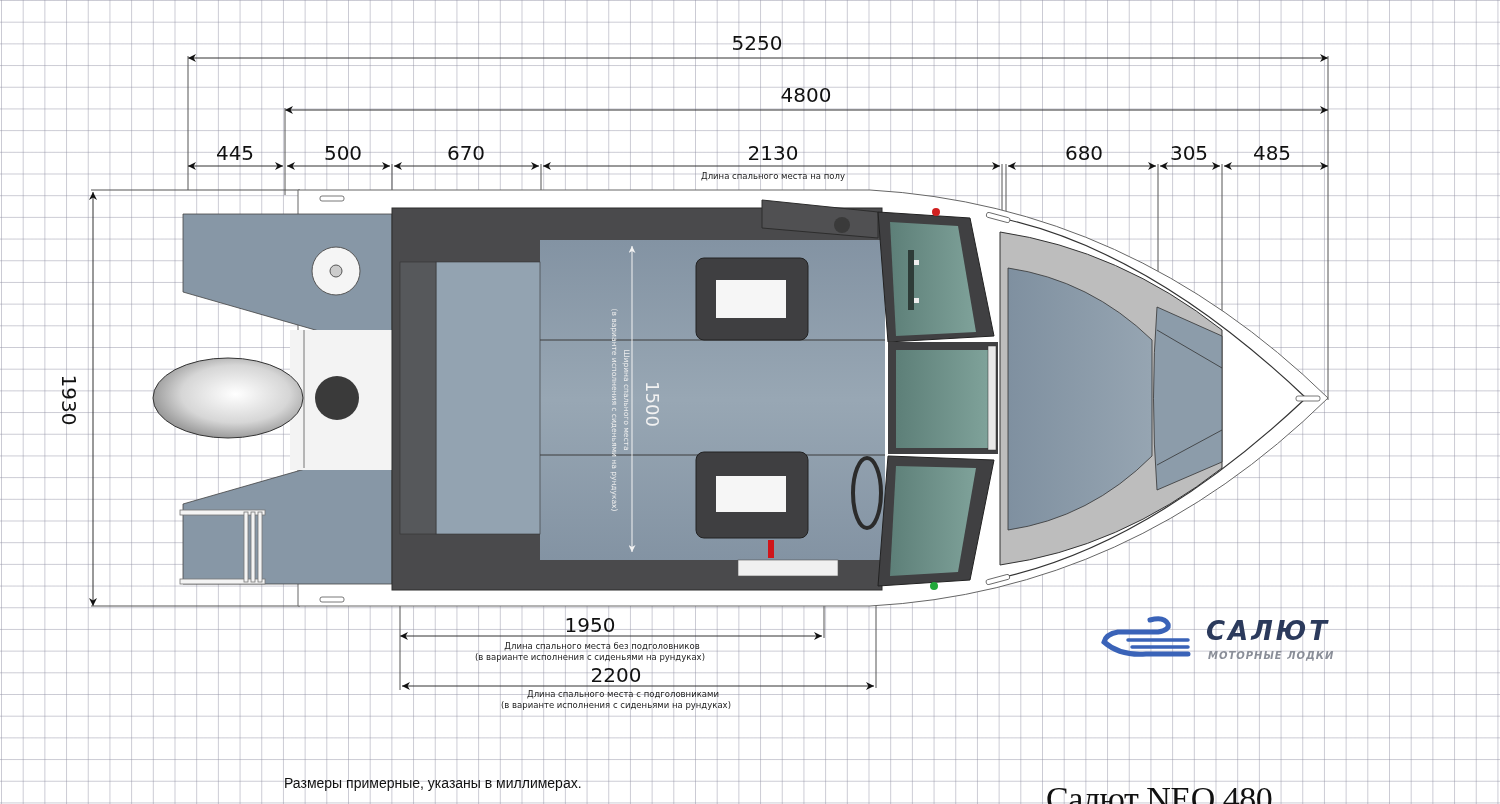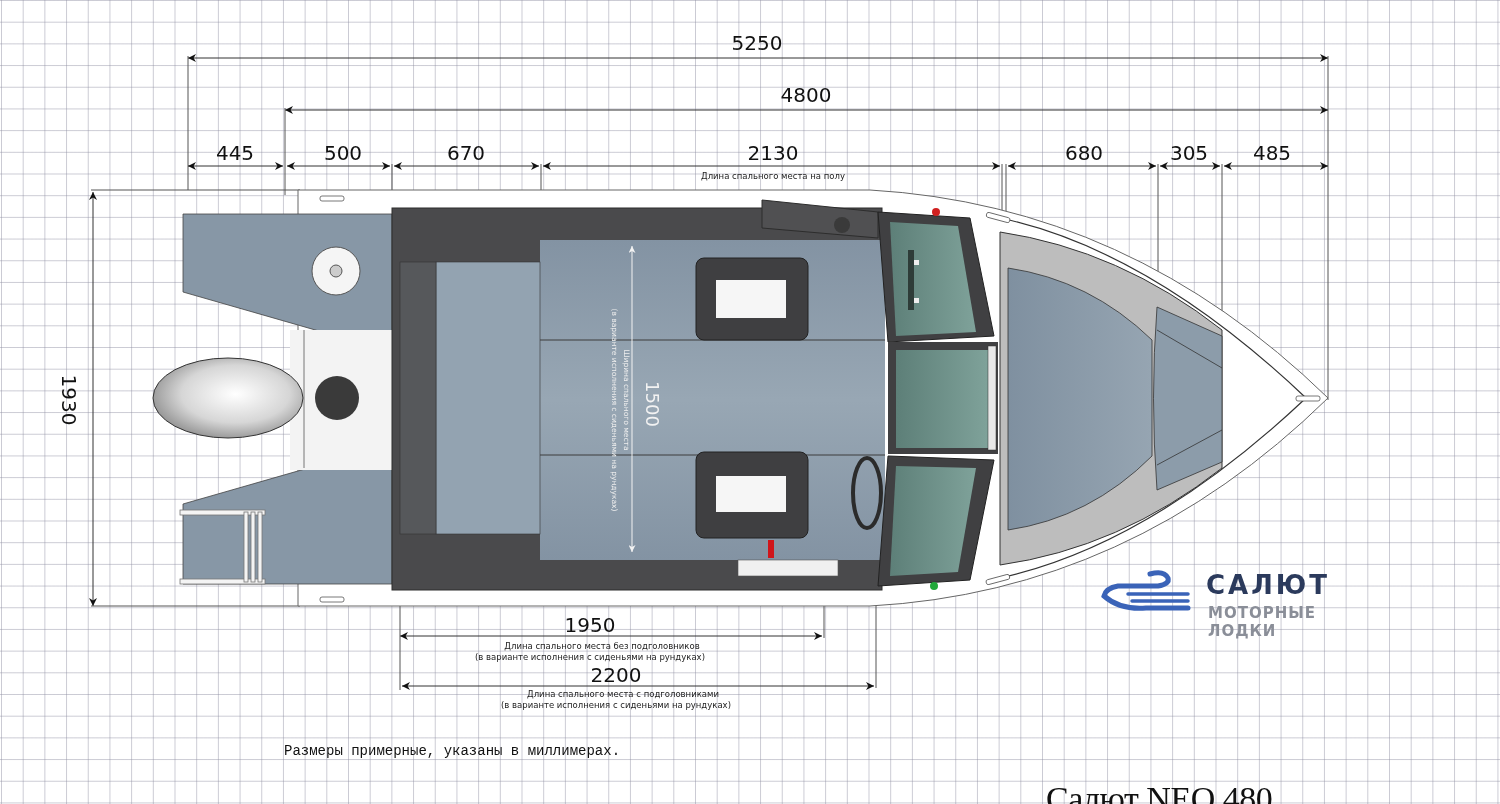--- a/index.html
+++ b/index.html
@@ -6,28 +6,28 @@
   body{width:1500px;height:804px;overflow:hidden;position:relative;background:#ffffff;
     font-family:"DejaVu Sans",sans-serif;}
   .grid{position:absolute;left:0;top:0;width:1500px;height:804px;
     background-image:
       linear-gradient(to right, rgba(140,140,160,0.45) 1px, transparent 1px),
       linear-gradient(to bottom, rgba(140,140,160,0.45) 1px, transparent 1px);
     background-size:21.7px 21.7px;background-position:1px 0px;}
   svg.drawing{position:absolute;left:0;top:0;}
   .dimtxt{font-family:"DejaVu Sans",sans-serif;font-size:20px;fill:#111;}
   .smalltxt{font-family:"DejaVu Sans",sans-serif;font-size:8.5px;fill:#222;}
-  .note{position:absolute;left:284px;top:740px;font-size:14px;line-height:22px;color:#111;
-    font-family:Liberation Mono, monospace;}
+  .note{position:absolute;left:284px;top:772px;font-size:14px;line-height:22px;color:#111;
+    font-family:Liberation Sans, sans-serif;}
   .model{position:absolute;left:1046px;top:740px;font-size:34px;color:#111;
     font-family:Liberation Serif, serif;letter-spacing:-0.5px;margin-top:40px;}
-  .logo{position:absolute;left:1098px;top:566px;width:240px;height:52px;}
+  .logo{position:absolute;left:1098px;top:612px;width:240px;height:52px;font-style:italic;}
   .logo .brand{position:absolute;left:108px;top:4px;font-size:26px;font-weight:bold;color:#2b3a5c;
     letter-spacing:3px;font-family:"DejaVu Sans",sans-serif;}
-  .logo .sub{position:absolute;left:110px;top:38px;font-size:15px;font-weight:bold;color:#8a8e98;
+  .logo .sub{position:absolute;left:110px;top:38px;font-size:10px;font-weight:bold;color:#8a8e98;
     letter-spacing:1px;font-family:"DejaVu Sans",sans-serif;}
 </style>
 </head>
 <body>
 
 <div class="grid"></div>
 
 <svg class="drawing" width="1500" height="804" viewBox="0 0 1500 804">
   <defs>
     <marker id="arr" viewBox="0 0 10 10" refX="10" refY="5" markerWidth="14" markerHeight="8" orient="auto-start-reverse">

